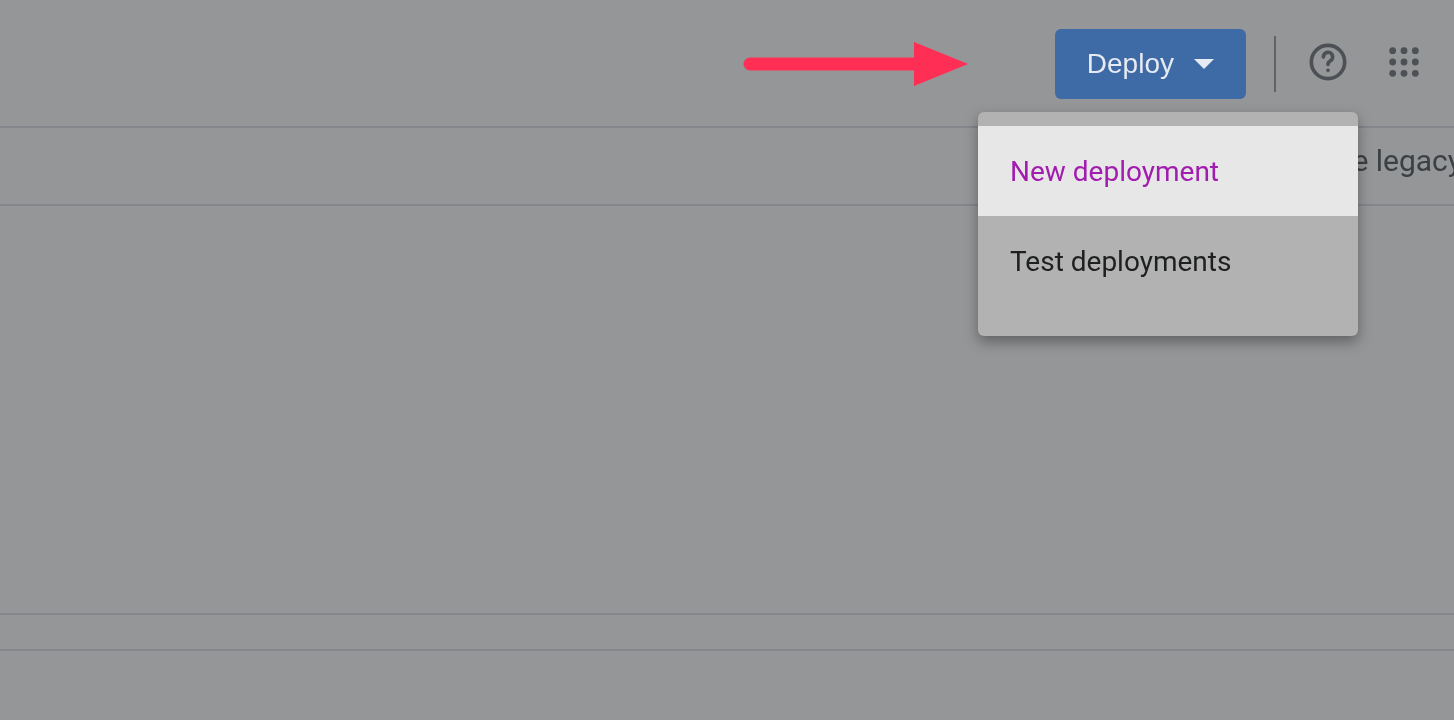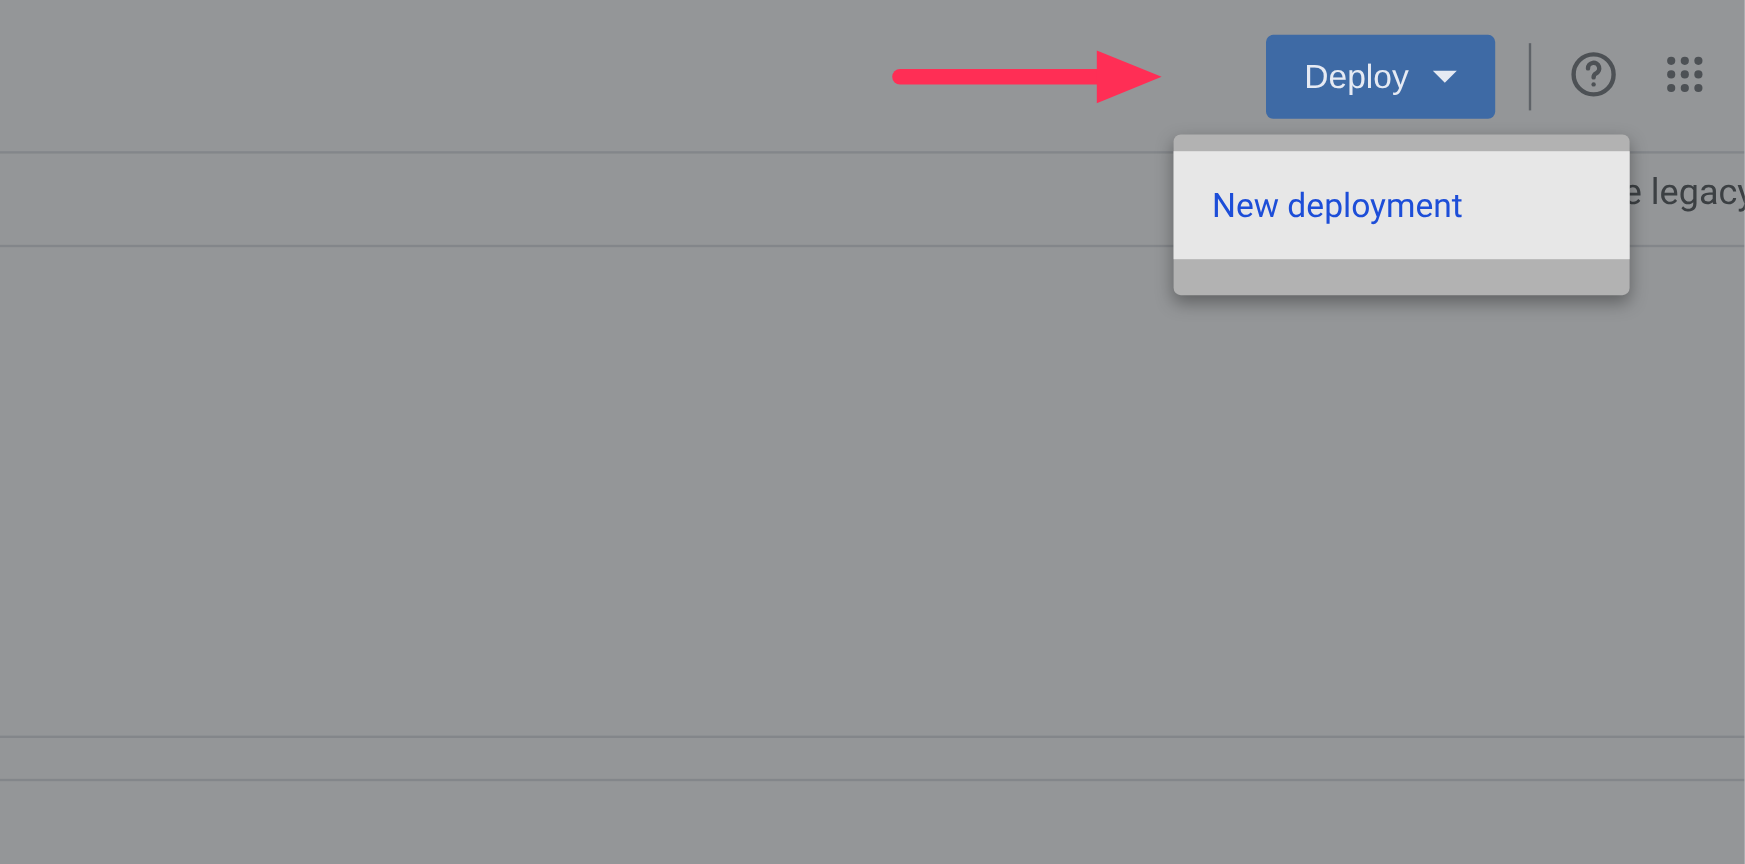--- a/index.html
+++ b/index.html
@@ -109,21 +109,21 @@
       height: 90px;
       display: flex;
       align-items: center;
       padding: 0 32px;
       font-size: 28px;
       color: #1e1f20;
       cursor: pointer;
     }
     .menu-item.hover {
       background: #e7e7e7;
-      color: #1d4ed8;
+      color: #a21caf;
     }
 
     
     .arrow-annot {
       position: absolute;
       left: 742px;
       top: 36px;
       width: 232px;
       height: 56px;
       z-index: 30;
@@ -172,20 +172,23 @@
         <circle cx="20" cy="20" r="2.4"></circle>
       </svg>
     </span>
   </div>
 </div>
 
 <div class="menu">
   <div class="menu-item hover">
     <span>New deployment</span>
   </div>
+  <div class="menu-item">
+    <span>Test deployments</span>
+  </div>
 </div>
 
 <div class="arrow-annot">
   <svg viewBox="0 0 232 56">
     <line x1="8" y1="28" x2="178" y2="28" stroke="#ff2e55" stroke-width="13" stroke-linecap="round"></line>
     <polygon points="172,6 226,28 172,50" fill="#ff2e55"></polygon>
   </svg>
 </div>
 
 </body></html>

